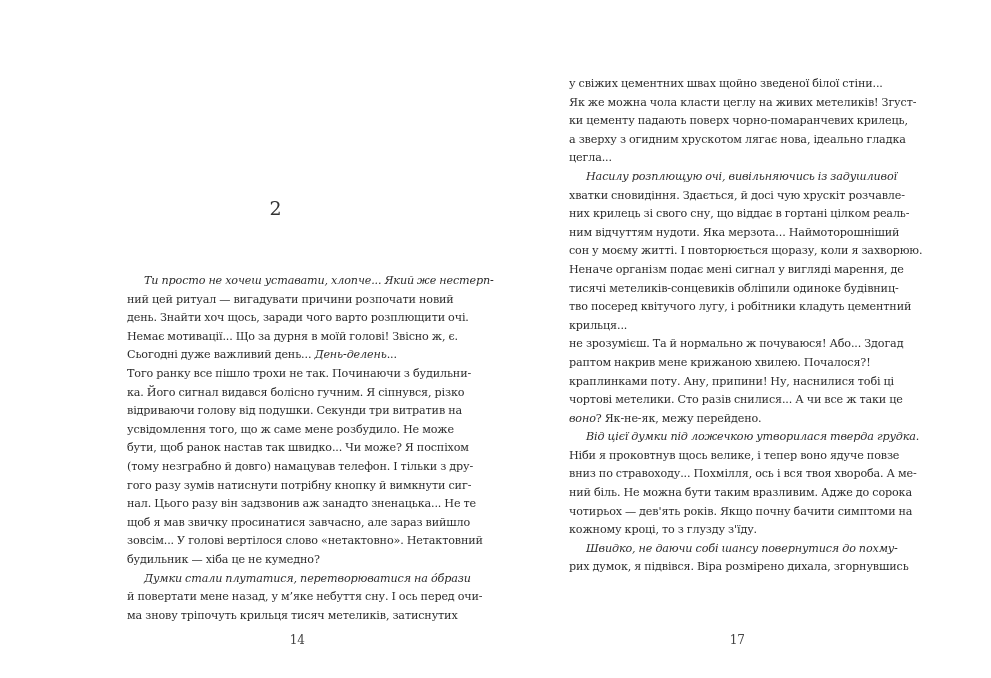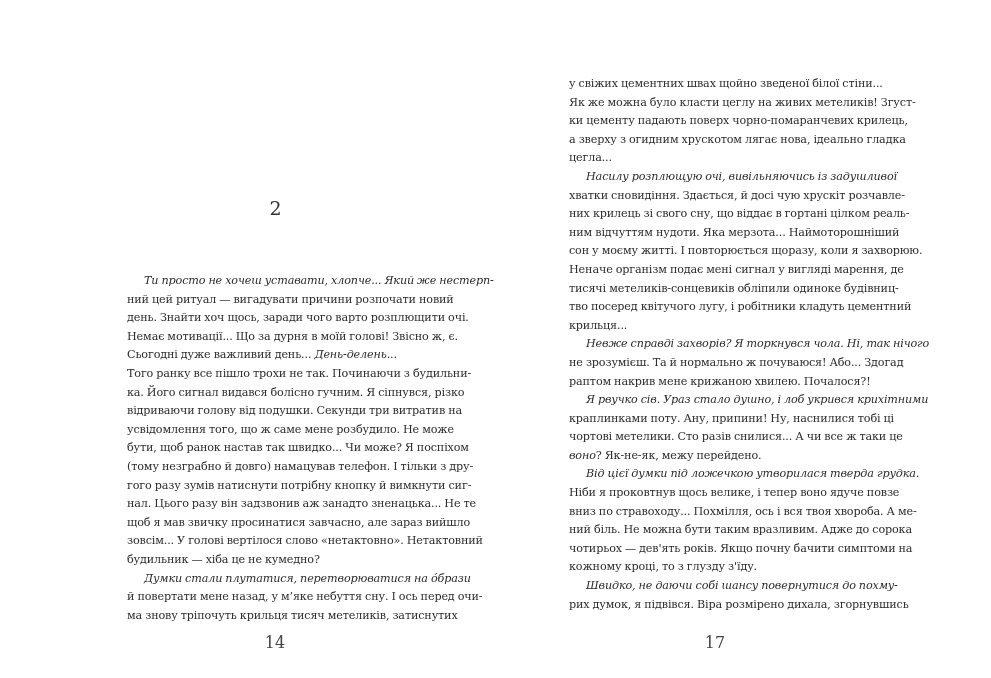--- a/index.html
+++ b/index.html
@@ -73,22 +73,22 @@
       padding-left: 17px;
       font-style: italic;
     }
     .line > span.seg { white-space: pre; }
     .line .it { font-style: italic; }
 
     .page-number {
       position: absolute;
       top: 623px;
       width: 60px;
-      text-align: center;
-      font-size: 16px;
+      text-align: right;
+      font-size: 12px;
       color: #444;
     }
     .page-left .page-number { left: 245px; }
     .page-right .page-number { left: 189px; }
   </style>
 </head>
 <body>
 
 <div class="page page-left">
   <div class="chapter-number">2</div>
@@ -119,43 +119,41 @@
         <span class="line"><span class="seg">ма знову тріпочуть крильця тисяч метеликів, затиснутих</span></span>
       </div>
     </div>
   <div class="page-number">14</div>
 </div>
 
 <div class="page page-right">
   <div class="text-block">
       <div class="para">
         <span class="line"><span class="seg">у свіжих цементних швах щойно зведеної білої стіни...</span></span>
-        <span class="line"><span class="seg">Як же можна було класти цеглу на живих метеликів! Згуст-</span></span>
+        <span class="line"><span class="seg">Як же можна чола класти цеглу на живих метеликів! Згуст-</span></span>
         <span class="line"><span class="seg">ки цементу падають поверх чорно-помаранчевих крилець,</span></span>
         <span class="line"><span class="seg">а зверху з огидним хрускотом лягає нова, ідеально гладка</span></span>
         <span class="line last"><span class="seg">цегла...</span></span>
       </div>
       <div class="para">
         <span class="line indent"><span class="seg">Насилу розплющую очі, вивільняючись із задушливої</span></span>
         <span class="line"><span class="seg">хватки сновидіння. Здається, й досі чую хрускіт розчавле-</span></span>
         <span class="line"><span class="seg">них крилець зі свого сну, що віддає в гортані цілком реаль-</span></span>
         <span class="line"><span class="seg">ним відчуттям нудоти. Яка мерзота... Наймоторошніший</span></span>
         <span class="line"><span class="seg">сон у моєму житті. І повторюється щоразу, коли я захворюю.</span></span>
         <span class="line"><span class="seg">Неначе організм подає мені сигнал у вигляді марення, де</span></span>
         <span class="line"><span class="seg">тисячі метеликів-сонцевиків обліпили одиноке будівниц-</span></span>
         <span class="line"><span class="seg">тво посеред квітучого лугу, і робітники кладуть цементний</span></span>
         <span class="line last"><span class="seg">крильця...</span></span>
       </div>
       <div class="para">
-        <span class="line indent"><span class="seg">Невже справді захворів? Я торкнувся чола. Ні, так нічого</span></span>
         <span class="line"><span class="seg">не зрозумієш. Та й нормально ж почуваюся! Або... Здогад</span></span>
         <span class="line last"><span class="seg">раптом накрив мене крижаною хвилею. Почалося?!</span></span>
       </div>
       <div class="para">
-        <span class="line indent"><span class="seg">Я рвучко сів. Ураз стало душно, і лоб укрився крихітними</span></span>
         <span class="line"><span class="seg">краплинками поту. Ану, припини! Ну, наснилися тобі ці</span></span>
         <span class="line"><span class="seg">чортові метелики. Сто разів снилися... А чи все ж таки це</span></span>
         <span class="line last"><span class="seg it">воно</span><span class="seg">? Як-не-як, межу перейдено.</span></span>
       </div>
       <div class="para">
         <span class="line indent"><span class="seg">Від цієї думки під ложечкою утворилася тверда грудка.</span></span>
         <span class="line"><span class="seg">Ніби я проковтнув щось велике, і тепер воно ядуче повзе</span></span>
         <span class="line"><span class="seg">вниз по стравоходу... Похмілля, ось і вся твоя хвороба. А ме-</span></span>
         <span class="line"><span class="seg">ний біль. Не можна бути таким вразливим. Адже до сорока</span></span>
         <span class="line"><span class="seg">чотирьох — дев'ять років. Якщо почну бачити симптоми на</span></span>

